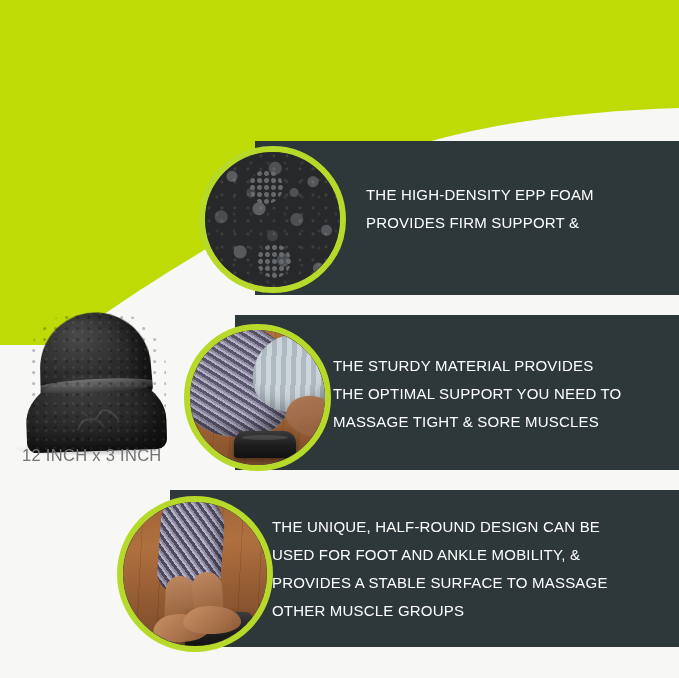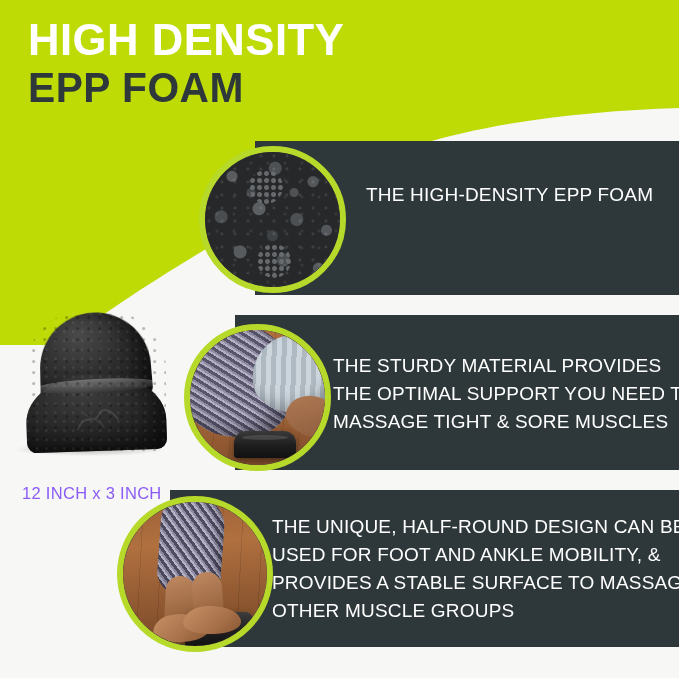--- a/index.html
+++ b/index.html
@@ -57,21 +57,21 @@
 
   
   .panel {
     position: absolute;
     background: #2e383a;
     z-index: 2;
   }
   .panel-text {
     position: absolute;
     color: #ffffff;
-    font-size: 19px;
+    font-size: 15px;
     line-height: 28px;
     letter-spacing: 0.2px;
     z-index: 4;
     white-space: nowrap;
   }
   .panel-text div { white-space: nowrap; }
 
   #panel-1 { left: 255px; top: 141px; width: 424px; height: 154px; }
   #panel-1-text { left: 366px; top: 181px; }
 
@@ -297,57 +297,54 @@
     position: absolute;
     left: 6px; top: 136px;
     width: 150px; height: 13px;
     background: radial-gradient(ellipse at 50% 50%, rgba(0,0,0,.25), rgba(0,0,0,0) 72%);
   }
 
   
   #size-caption {
     position: absolute;
     left: 22px;
-    top: 484px;
+    top: 446px;
     font-size: 16.5px;
     letter-spacing: 0.3px;
-    color: #8b5cf6;
+    color: #737373;
     z-index: 6;
     white-space: nowrap;
   }
 </style>
 </head>
 <body>
 
 <div id="canvas">
 
   <svg class="green-layer" viewBox="0 0 679 678" preserveAspectRatio="none">
     <path d="M0,0 L679,0 L679,108
              C560,112 430,128 330,180
              C215,240 120,300 62,345
              L0,345 Z" fill="#bedb06"></path>
   </svg>
 
-  <div class="title-wrap">
-    <div class="title-line1">HIGH DENSITY</div>
-    <div class="title-line2">EPP FOAM</div>
-  </div>
 
   <div class="panel" id="panel-1"></div>
 
   <div class="circle" id="circle-1">
     <div class="inner">
       <div class="foam-cells"></div>
       <div class="foam-cluster" style="left:44px; top:18px;"></div>
       <div class="foam-cluster" style="left:52px; top:92px;"></div>
     </div>
   </div>
 
   <div class="panel-text" id="panel-1-text">
     <div>THE HIGH-DENSITY EPP FOAM</div>
+    <div>PROVIDES FIRM SUPPORT &amp;</div>
   </div>
 
   <div class="panel" id="panel-2"></div>
 
   <div class="circle" id="circle-2">
     <div class="inner">
       <div class="scene2"></div>
       <div class="legging2"></div>
       <div class="thigh2"></div>
       <div class="hand2"></div>

